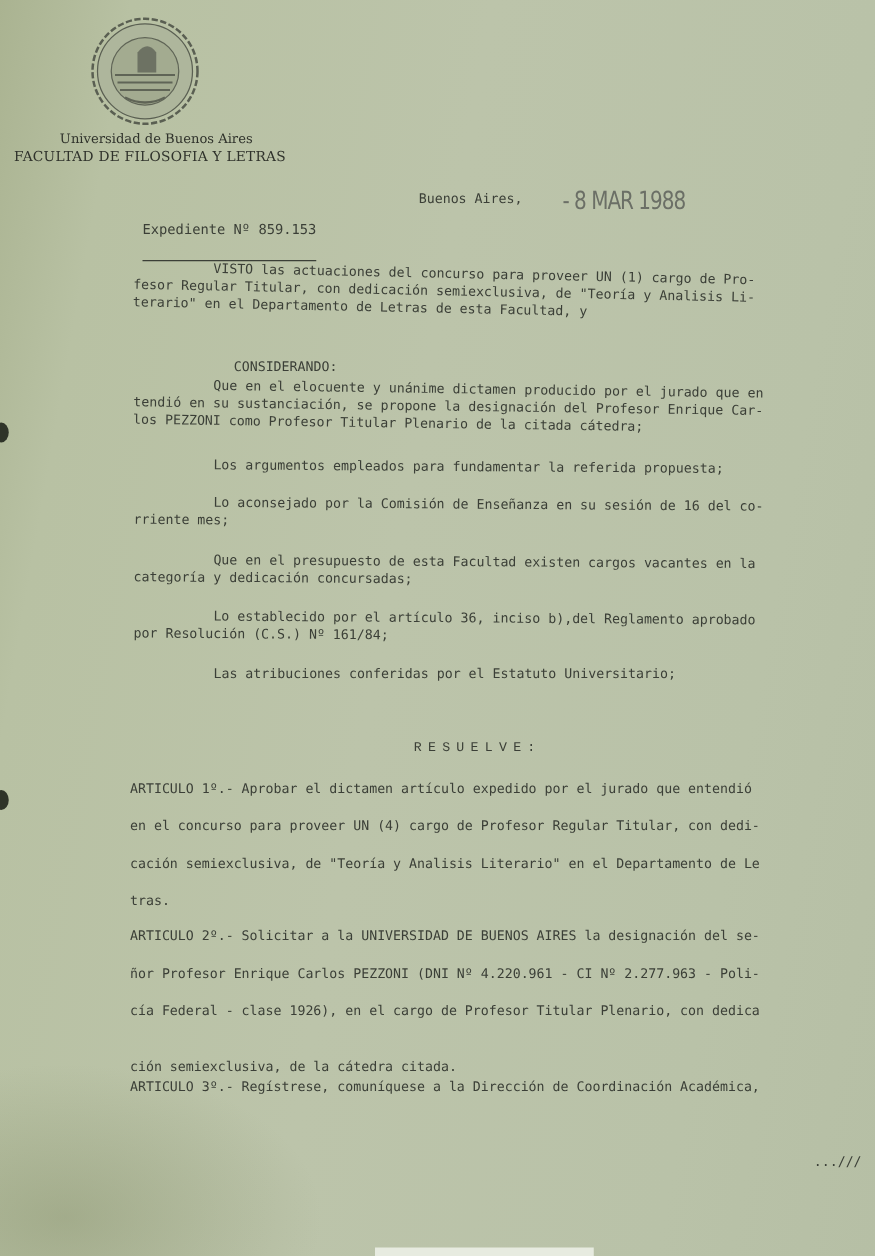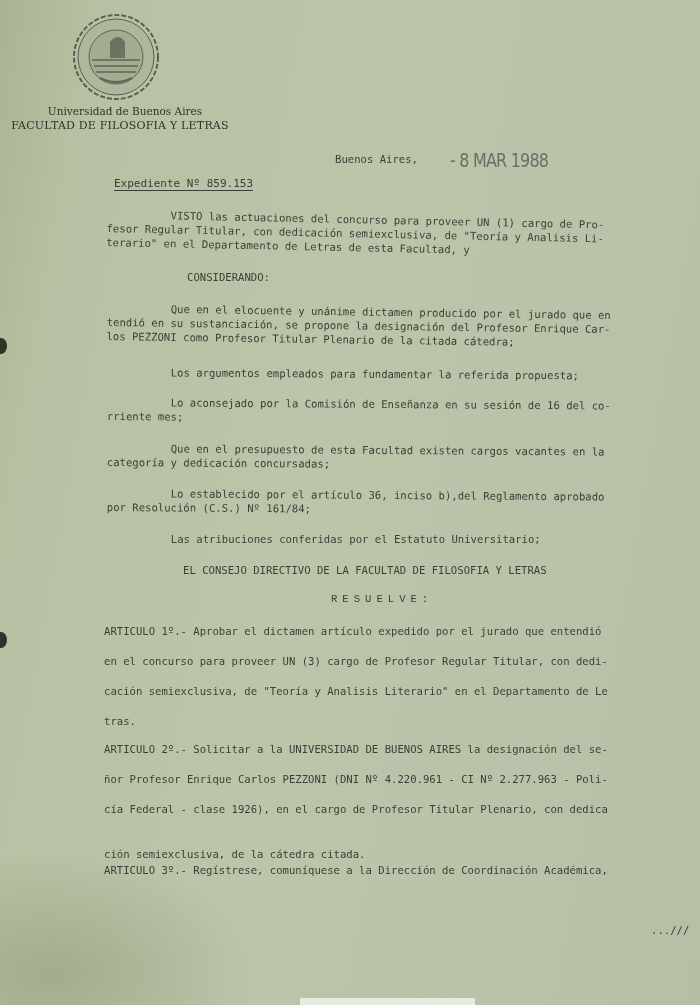--- a/index.html
+++ b/index.html
@@ -32,21 +32,21 @@
   .lh1 { font-size: 10.5px; margin-left: 10px; }
   .lh2 { font-size: 11px; letter-spacing: 0.2px; margin-top: 2px; }
   .t { position: absolute; font-size: 10.6px; white-space: pre; color: #3b3f37; }
   .bold { font-weight: normal; }
   .stamp {
     position: absolute; left: 450px; top: 148px; font-family: "DejaVu Sans", sans-serif;
     font-size: 20px; color: #6b6f66; letter-spacing: -1px; transform: scaleX(0.8); transform-origin: left;
   }
   .expediente {
     position: absolute; left: 114px; top: 177px; font-size: 11px; color: #3b3f37;
-    border-bottom: 1.5px solid #3b3f37; padding-bottom: 0;
+    border-bottom: 1.5px solid #3b3f37; padding-bottom: 18px;
   }
   .tilt1 { transform: rotate(1.2deg); transform-origin: left top; }
   .tilt2 { transform: rotate(0.8deg); transform-origin: left top; }
   .tilt3 { transform: rotate(0.4deg); transform-origin: left top; }
   .resuelve { letter-spacing: 5px; font-family: Liberation Mono, monospace; }
   .bottom-strip {
     position: absolute; left: 300px; top: 998px; width: 175px; height: 7px; background: #e7ebe0;
   }
 </style>
 </head>
@@ -75,21 +75,21 @@
   <div class="stamp">- 8 MAR 1988</div>
 
   <div class="expediente">Expediente Nº 859.153</div>
 
   <div class="tilt1" style="position:absolute;left:107px;top:208px">
     <div class="t" style="left:0;top:0">          VISTO las actuaciones del concurso para proveer UN (1) cargo de Pro-</div>
     <div class="t" style="left:0;top:14px">fesor Regular Titular, con dedicación semiexclusiva, de "Teoría y Analisis Li-</div>
     <div class="t" style="left:0;top:28px">terario" en el Departamento de Letras de esta Facultad, y</div>
   </div>
 
-  <div class="t" style="left:187px;top:271px">CONSIDERANDO:</div>
+  <div class="t" style="left:187px;top:288px">CONSIDERANDO:</div>
 
   <div class="tilt2" style="position:absolute;left:107px;top:302px">
     <div class="t" style="left:0;top:0">          Que en el elocuente y unánime dictamen producido por el jurado que en</div>
     <div class="t" style="left:0;top:14px">tendió en su sustanciación, se propone la designación del Profesor Enrique Car-</div>
     <div class="t" style="left:0;top:28px">los PEZZONI como Profesor Titular Plenario de la citada cátedra;</div>
   </div>
 
   <div class="tilt3" style="position:absolute;left:107px;top:366px">
     <div class="t" style="left:0;top:0">          Los argumentos empleados para fundamentar la referida propuesta;</div>
   </div>
@@ -106,26 +106,25 @@
 
   <div class="tilt3" style="position:absolute;left:107px;top:487px">
     <div class="t" style="left:0;top:0">          Lo establecido por el artículo 36, inciso b),del Reglamento aprobado</div>
     <div class="t" style="left:0;top:14px">por Resolución (C.S.) Nº 161/84;</div>
   </div>
 
   <div style="position:absolute;left:107px;top:533px">
     <div class="t" style="left:0;top:0">          Las atribuciones conferidas por el Estatuto Universitario;</div>
   </div>
 
-  <div class="t" style="left:183px;top:564px">EL CONSEJO DIRECTIVO DE LA FACULTAD DE FILOSOFIA Y LETRAS</div>
   <div class="t resuelve" style="left:331px;top:593px">RESUELVE:</div>
 
   <div style="position:absolute;left:104px;top:625px">
     <div class="t" style="left:0;top:0">ARTICULO 1º.- Aprobar el dictamen artículo expedido por el jurado que entendió</div>
-    <div class="t" style="left:0;top:30px">en el concurso para proveer UN (3) cargo de Profesor Regular Titular, con dedi-</div>
+    <div class="t" style="left:0;top:30px">en el concurso para proveer UN (4) cargo de Profesor Regular Titular, con dedi-</div>
     <div class="t" style="left:0;top:60px">cación semiexclusiva, de "Teoría y Analisis Literario" en el Departamento de Le</div>
     <div class="t" style="left:0;top:90px">tras.</div>
   </div>
 
   <div style="position:absolute;left:104px;top:743px">
     <div class="t" style="left:0;top:0">ARTICULO 2º.- Solicitar a la UNIVERSIDAD DE BUENOS AIRES la designación del se-</div>
     <div class="t" style="left:0;top:30px">ñor Profesor Enrique Carlos PEZZONI (DNI Nº 4.220.961 - CI Nº 2.277.963 - Poli-</div>
     <div class="t" style="left:0;top:60px">cía Federal - clase 1926), en el cargo de Profesor Titular Plenario, con dedica</div>
     <div class="t" style="left:0;top:105px">ción semiexclusiva, de la cátedra citada.</div>
   </div>

